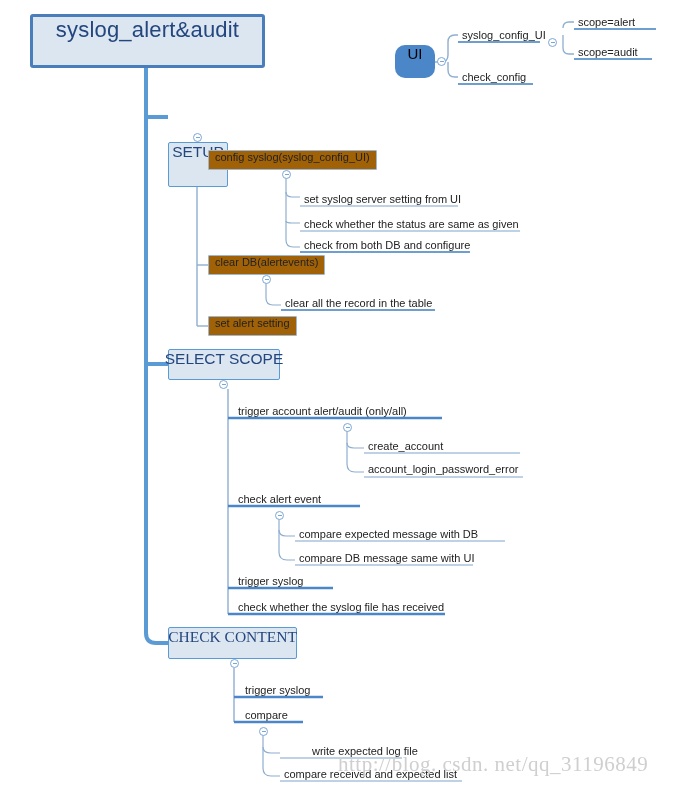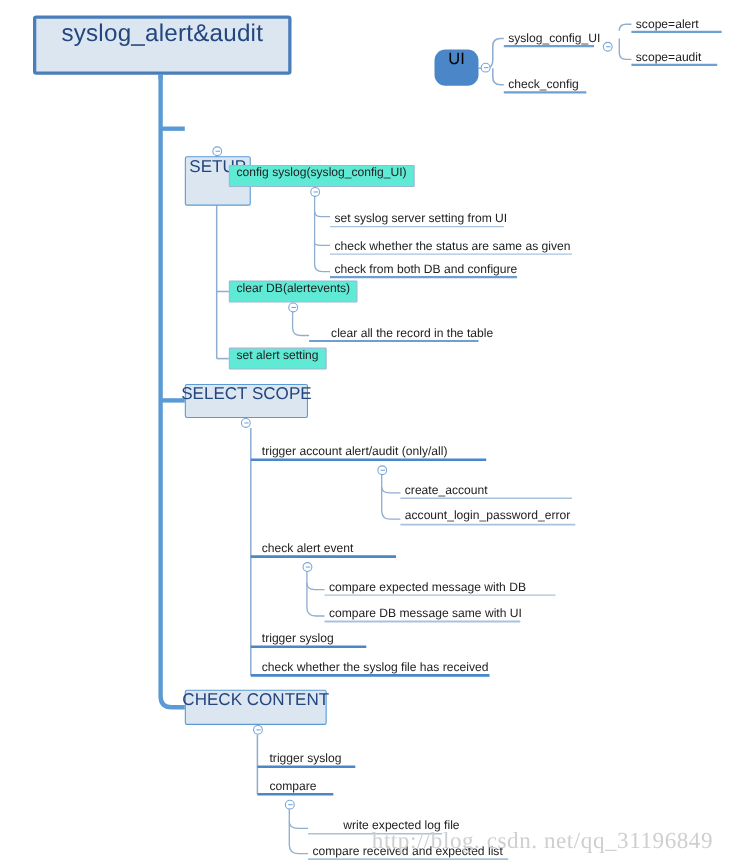--- a/index.html
+++ b/index.html
@@ -55,21 +55,21 @@
   .main-node {
     background: #dce6f1;
     border: 1.5px solid #5b9bd5;
     border-radius: 2px;
     justify-content: center;
     font-size: 15.5px;
     color: #23467e;
   }
 
   .box-node {
-    background: #5eead4;
+    background: #a16207;
     border: 1px solid #9cb6d4;
     border-radius: 1px;
     padding: 0 6px;
     font-size: 11px;
     color: #222222;
   }
 
   .leaf-node {
     padding: 0 3px 0 4px;
     font-size: 11px;
@@ -234,21 +234,21 @@
   </div>
   <div class="node leaf-node" style="left:300px; top:236px; height:16px;">
     <span>check from both DB and configure</span>
   </div>
 
   <div class="node box-node" style="left:208px; top:255px; height:20px;">
     <span>clear DB(alertevents)</span>
   </div>
   <div class="collapse" style="left:262px; top:275px;"></div>
 
-  <div class="node leaf-node" style="left:297px; top:294px; height:16px;">
+  <div class="node leaf-node" style="left:281px; top:294px; height:16px;">
     <span>clear all the record in the table</span>
   </div>
 
   <div class="node box-node" style="left:208px; top:316px; height:20px;">
     <span>set alert setting</span>
   </div>
 
   <div class="node main-node" style="left:168px; top:349px; width:112px; height:31px;">
     <span>SELECT SCOPE</span>
   </div>
@@ -278,21 +278,21 @@
     <span>compare DB message same with UI</span>
   </div>
 
   <div class="node leaf-node" style="left:234px; top:572px; height:16px;">
     <span>trigger syslog</span>
   </div>
   <div class="node leaf-node" style="left:234px; top:598px; height:16px;">
     <span>check whether the syslog file has received</span>
   </div>
 
-  <div class="node main-node" style="left:168px; top:627px; width:129px; height:32px;">
+  <div class="node main-node" style="left:168px; top:627px; width:129px; height:32px;font-family:Liberation Serif, serif;">
     <span>CHECK CONTENT</span>
   </div>
   <div class="collapse" style="left:230px; top:659px;"></div>
 
   <div class="node leaf-node" style="left:241px; top:681px; height:16px;">
     <span>trigger syslog</span>
   </div>
   <div class="node leaf-node" style="left:241px; top:706px; height:16px;">
     <span>compare</span>
   </div>

